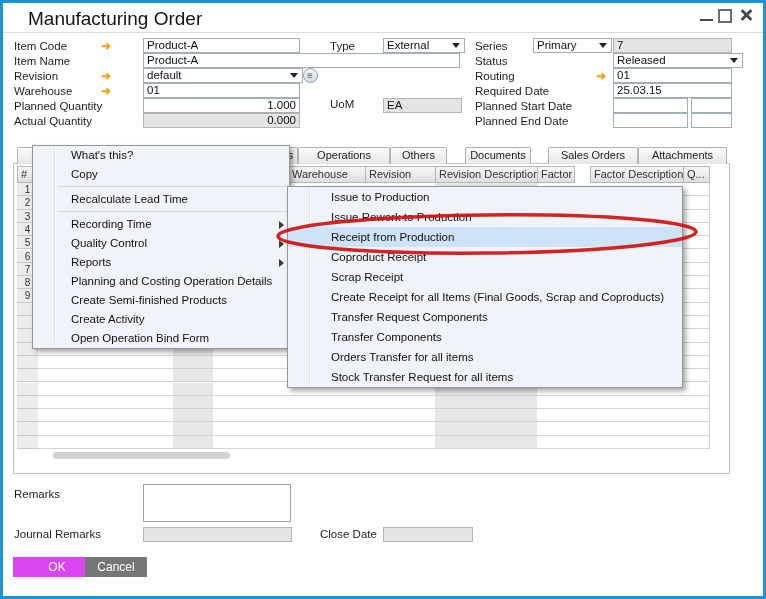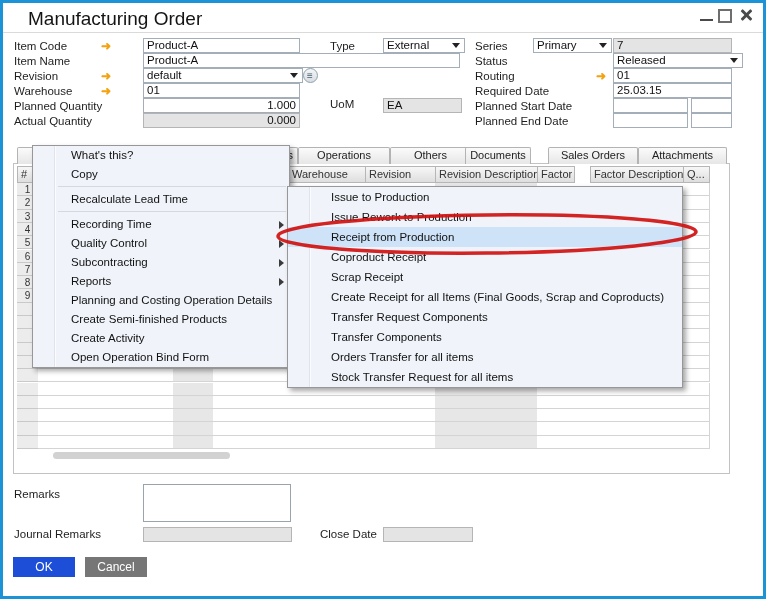--- a/index.html
+++ b/index.html
@@ -38,21 +38,21 @@
   .tri{position:absolute;right:5px;top:50%;margin-top:-4px;width:0;height:0;border-top:4px solid transparent;border-bottom:4px solid transparent;border-left:5px solid #3a3a3a;}
   .msep{height:6px;position:relative;}
   .msep::after{content:"";position:absolute;left:25px;right:3px;top:2px;border-top:1px solid #d5d9df;}
   .cm{left:32px;top:145px;width:256px;z-index:50;}
   .cm .mi{height:19px;line-height:19px;padding-left:38px;}
   .sm{left:287px;top:186px;width:394px;z-index:55;}
   .sm .mi{height:20px;line-height:20px;padding-left:43px;}
   .anno{position:absolute;left:268px;top:209px;z-index:60;pointer-events:none;}
   textarea.remarks{position:absolute;left:143px;top:484px;width:148px;height:38px;box-sizing:border-box;border:1px solid #9aa4ad;resize:none;font-family:"Liberation Sans",sans-serif;font-size:11.5px;}
   .btn{position:absolute;top:557px;width:62px;height:20px;font-size:12px;color:#fff;text-align:center;line-height:20px;cursor:pointer;}
-  .btn.ok{left:13px;background:#1d4ed8;}
+  .btn.ok{left:13px;background:#d946ef;padding-left:13px;}
   .btn.cancel{left:85px;background:#767676;}
 </style>
 </head>
 <body>
 
 <div class="win">
 
   <div class="title">Manufacturing Order</div>
   <div class="tbtn-min"></div>
   <div class="tbtn-max"></div>
@@ -104,21 +104,21 @@
   <div class="fld" style="left:613px;top:98px;width:67px"></div>
   <div class="fld" style="left:691px;top:98px;width:33px"></div>
 
   <span class="lbl" style="left:475px;top:115px">Planned End Date</span>
   <div class="fld" style="left:613px;top:113px;width:67px"></div>
   <div class="fld" style="left:691px;top:113px;width:33px"></div>
 
   <div id="tabs">
       <div class="tab first" style="left: 17px; width: 281px;">Components</div>
       <div class="tab" style="left: 298px; width: 92px;">Operations</div>
-      <div class="tab" style="left: 390px; width: 81px;">Others</div>
+      <div class="tab" style="left: 390px; width: 57px;">Others</div>
       <div class="tab" style="left: 465px; width: 66px;">Documents</div>
       <div class="tab" style="left: 548px; width: 90px;">Sales Orders</div>
       <div class="tab" style="left: 638px; width: 89px;">Attachments</div>
     </div>
   <div class="groupbox"></div>
   <div id="grid">
       <div class="hcell" style="left: 17px; width: 22px;">#</div>
       <div class="hcell" style="left: 38px; width: 55px;"></div>
       <div class="hcell" style="left: 92px; width: 82px;"></div>
       <div class="hcell" style="left: 173px; width: 41px;"></div>
@@ -353,21 +353,20 @@
   <div class="hthumb"></div>
 
   <div class="menu cm" id="ctxmenu">
       <div class="mi">What's this?</div>
       <div class="mi">Copy</div>
       <div class="msep"></div>
       <div class="mi">Recalculate Lead Time</div>
       <div class="msep"></div>
       <div class="mi">Recording Time<span class="tri"></span></div>
       <div class="mi">Quality Control<span class="tri"></span></div>
-      <div class="mi">Subcontracting<span class="tri"></span></div>
       <div class="mi">Reports<span class="tri"></span></div>
       <div class="mi">Planning and Costing Operation Details</div>
       <div class="mi">Create Semi-finished Products</div>
       <div class="mi">Create Activity</div>
       <div class="mi">Open Operation Bind Form</div>
     </div>
   <div class="menu sm" id="submenu">
       <div class="mi">Issue to Production</div>
       <div class="mi">Issue Rework to Production</div>
       <div class="mi hl">Receipt from Production</div>

